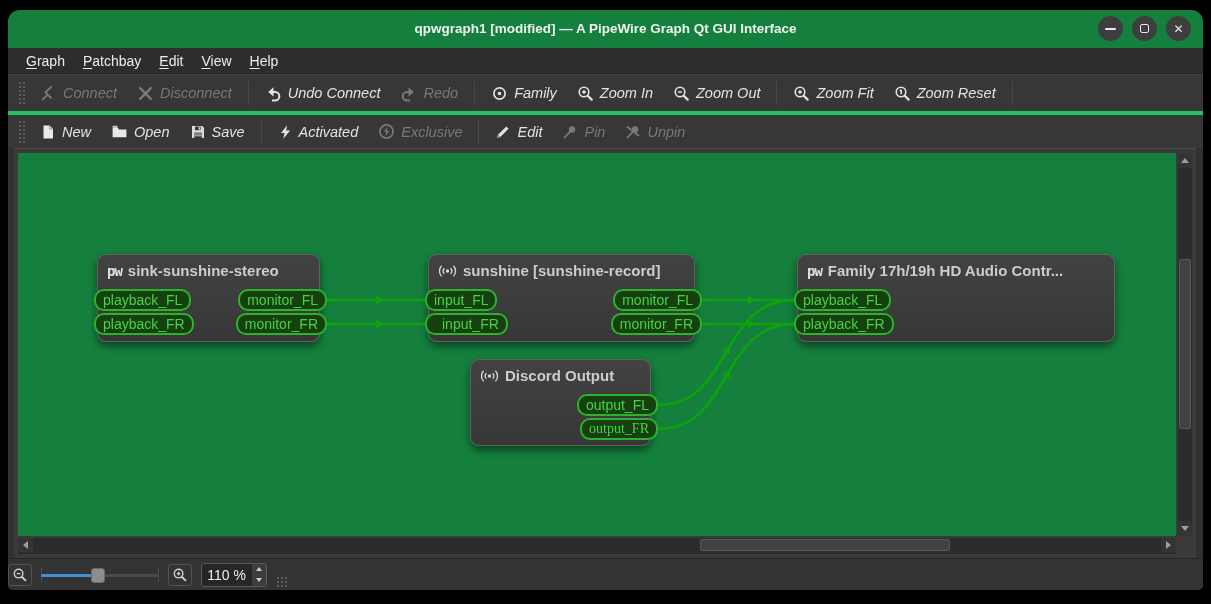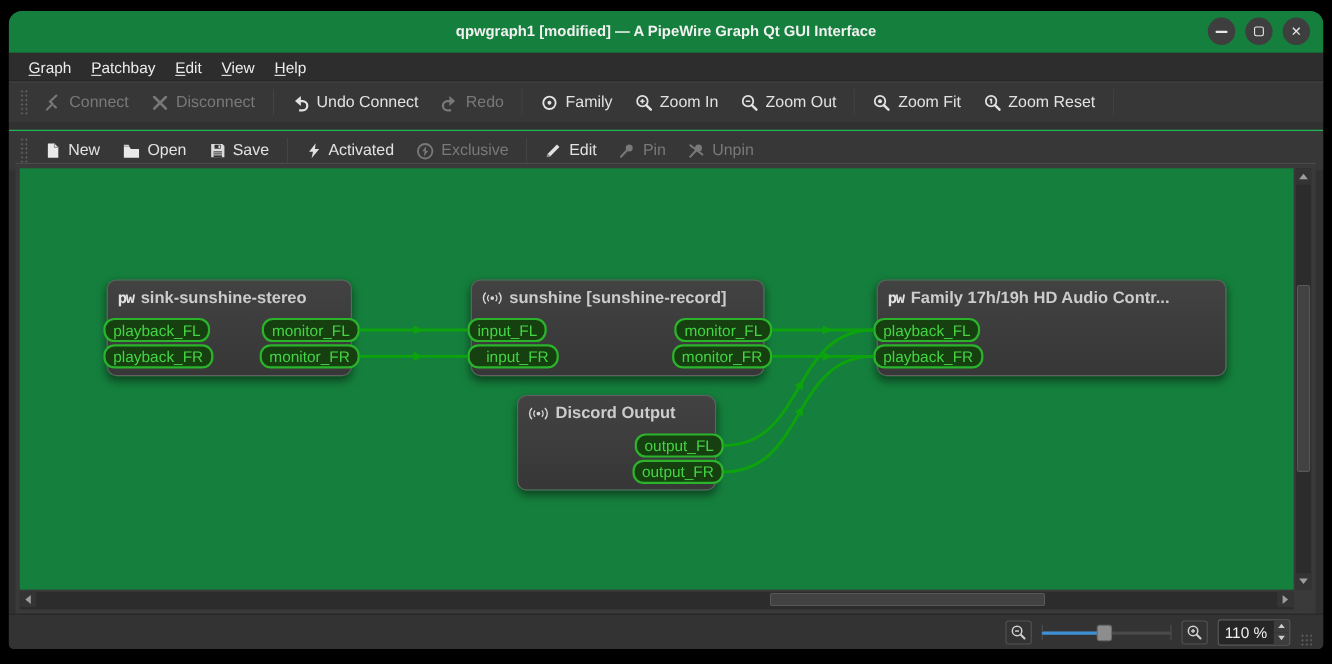--- a/index.html
+++ b/index.html
@@ -20,25 +20,25 @@
   
   .menubar { position:absolute; left:0; top:38px; width:100%; height:26px; background:#2d2d2d;
              border-bottom:1px solid #242424; display:flex; align-items:center; padding-left:9px; }
   .menu-item { padding:0 9px; height:24px; line-height:24px; color:#ececec; font-size:14px; }
   .menu-item u { text-decoration:underline; text-underline-offset:2px; text-decoration-thickness:1px; }
 
   
   .toolbar { position:absolute; left:0; width:100%; height:37px; background:#373737;
              display:flex; align-items:center; gap:2px; padding-left:6px; }
   .tb1 { top:64px; border-top:1px solid #414141; }
-  .tb2 { top:108px; border-top:1px solid #22c55e; }
+  .tb2 { top:101px; border-top:4px solid #22c55e; }
   .handle { width:7px; height:24px; margin:0 4px;
             background-image:radial-gradient(#5d5d5d 1px, transparent 1.1px); background-size:4px 4px; }
   .tbtn { display:flex; align-items:center; gap:6px; height:28px; padding:0 9px;
-          color:#e2e2e2; font-size:14.5px; white-space:nowrap; border-radius:3px; }
+          color:#e2e2e2; font-size:14.5px; white-space:nowrap; border-radius:3px;font-style:italic; }
   .tbtn svg { flex:none; }
   .tbtn.disabled { color:#797979; }
   .sep { width:1px; height:24px; background:#2a2a2a; border-right:1px solid #474747; margin:0 5px; }
   .combo { display:flex; align-items:center; gap:7px; height:26px; padding:0 9px; margin:0 4px;
            background:#474747; border:1px solid #5e5e5e; border-radius:3px; color:#e8e8e8; font-size:14.5px; }
   .caret { width:0; height:0; border-left:4px solid transparent; border-right:4px solid transparent;
            border-top:5px solid #c9c9c9; margin-left:3px; }
 
   
   .canvas-frame { position:absolute; left:6px; top:138px; width:1182px; height:410px;
@@ -66,21 +66,21 @@
   .node-title { display:flex; align-items:center; gap:6px; padding:7px 10px 0 9px; color:#cccccc;
                 font-weight:bold; font-size:15px; white-space:nowrap; overflow:hidden; }
   .pwico { font-weight:bold; font-size:14px; color:#e2e2e2; font-family:"DejaVu Sans Mono", monospace; letter-spacing:-1px; }
   .port { position:absolute; height:22px; line-height:18px; font-size:14px; color:#45d445;
           background:#164010; border:2px solid #2bb42b; border-radius:10px; padding:0 7px; white-space:nowrap; z-index:3; }
   .port.in { left:-4px; }
   .port.out { right:-8px; }
 
   
   .statusbar { position:absolute; left:0; top:548px; width:100%; height:32px; background:#333333;
-               border-top:1px solid #272727; display:flex; align-items:center; justify-content:flex-end; gap:9px; padding-right:10px; }
+               border-top:1px solid #272727; display:flex; align-items:center; justify-content:flex-start; gap:9px; padding-right:10px; }
   .zbtn { width:24px; height:22px; border:1px solid #525252; border-radius:3px; display:flex; align-items:center; justify-content:center; color:#cfcfcf; }
   .slider { position:relative; width:118px; height:22px; }
   .tick { position:absolute; top:4px; width:1px; height:14px; background:#4e4e4e; }
   .strack { position:absolute; left:0; right:0; top:10px; height:3px; background:#4a4a4a; border-radius:2px; }
   .sfill { position:absolute; left:0; top:10px; height:3px; width:48%; background:#3d8fd6; border-radius:2px; }
   .shandle { position:absolute; left:calc(48% - 7px); top:4px; width:14px; height:15px; background:#8d8d8d;
              border:1px solid #6a6a6a; border-radius:3px; }
   .spin { display:flex; width:66px; height:24px; background:#262626; border:1px solid #5a5a5a; border-radius:3px; overflow:hidden; }
   .spinval { flex:1; color:#efefef; font-size:14px; line-height:22px; text-align:right; padding-right:5px; }
   .spinbtns { width:15px; display:flex; flex-direction:column; border-left:1px solid #2a2a2a; }
@@ -322,21 +322,21 @@
         <div class="node" style="left: 452px; top: 206px; width: 181px; height: 87px;">
           <div class="node-title">
             <svg width="19" height="16" viewBox="0 0 19 16">
               <circle cx="9.5" cy="8" r="1.7" fill="#d8d8d8"></circle>
               <path d="M6.4 5.2 a4.1 4.1 0 0 0 0 5.6 M3.6 2.8 a7.4 7.4 0 0 0 0 10.4" fill="none" stroke="#d8d8d8" stroke-width="1.3"></path>
               <path d="M12.6 5.2 a4.1 4.1 0 0 1 0 5.6 M15.4 2.8 a7.4 7.4 0 0 1 0 10.4" fill="none" stroke="#d8d8d8" stroke-width="1.3"></path>
             </svg>
             <span>Discord Output</span>
           </div>
           <div class="port out" style="top: 34px;">output_FL</div>
-          <div class="port out" style="top: 58px;">output_FR</div>
+          <div class="port out" style="top: 58px; font-family: Liberation Serif, serif;">output_FR</div>
         </div>
       </div>
     <div class="vscroll">
       <div class="sbtn" style="top:0">
           <span class="tri-up"></span>
         </div>
       <div class="vthumb"></div>
       <div class="sbtn" style="bottom:0">
           <span class="tri-down"></span>
         </div>

